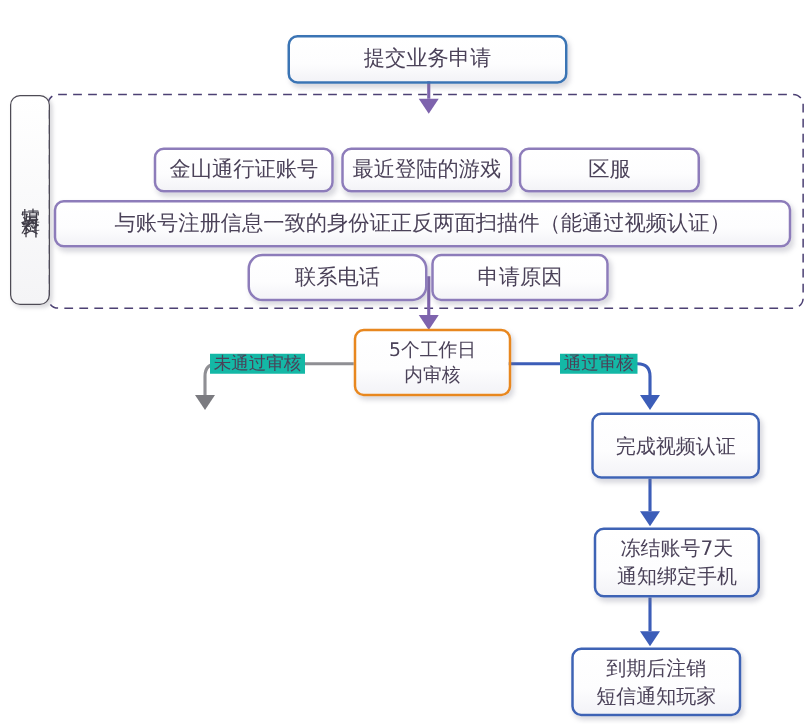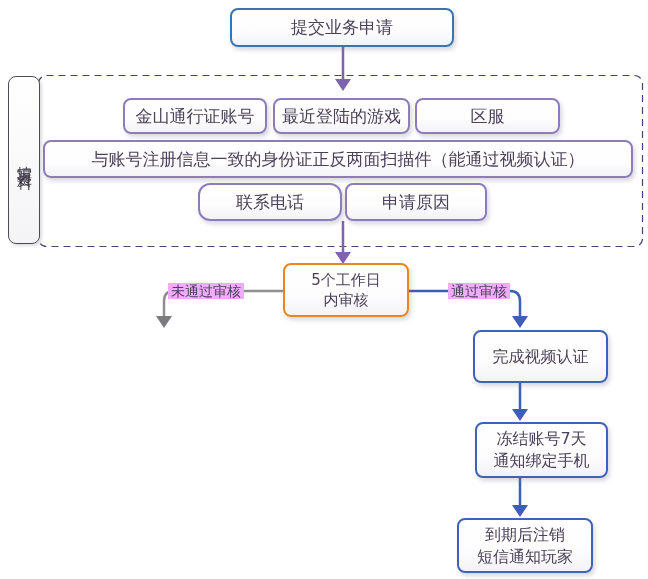--- a/index.html
+++ b/index.html
@@ -15,35 +15,35 @@
   .h-purple{fill:var(--arrow-purple,#7e63ad);stroke:none;}
   .h-gray{fill:#7b7b80;stroke:none;}
   .h-blue{fill:var(--arrow-blue,#3c5db8);stroke:none;}
   .box{
     position:absolute;z-index:3;display:flex;align-items:center;justify-content:center;
     text-align:center;border-radius:8px;white-space:pre-line;line-height:1.35;
     background:linear-gradient(180deg,#ffffff 0%,#fdfdfe 60%,#f3f3f7 100%);
     box-shadow:2px 3px 4px rgba(120,120,140,0.28);
     font-size:17px;box-sizing:border-box;
   }
-  .b-blue  {border:2px solid var(--blue-border,#3a74b4);}
-  .b-purple{border:2px solid var(--purple-border,#8d7cba);}
+  .b-blue  {border:2px solid var(--blue-border,#3a74b4);margin-top:20px;}
+  .b-purple{border:2px solid var(--purple-border,#8d7cba);margin-top:20px;}
   .b-orange{border:2px solid var(--orange-border,#e8871f);font-size:15px;}
   .b-gray  {border:2px solid var(--gray-border,#9a9aa0);font-size:16px;}
   .b-blue2 {border:2px solid var(--blue2-border,#3e63b5);font-size:16px;margin-left:20px;}
   .section-label{
     position:absolute;z-index:3;display:flex;align-items:center;justify-content:center;
     border:1.5px solid var(--section-border,#4e4b55);border-radius:8px;
     background:linear-gradient(180deg,#ffffff,#f4f4f6);
     box-shadow:2px 2px 3px rgba(120,120,130,0.25);
     writing-mode:vertical-rl;text-orientation:upright;letter-spacing:3px;
     font-size:15px;color:#3d3a45;box-sizing:border-box;
   }
   .edge-label{
-    position:absolute;z-index:4;background:#f0abfc;padding:0 3px;
+    position:absolute;z-index:4;background:#14b8a6;padding:0 3px;
     font-size:14px;color:var(--text,#4b4259);line-height:16px;
   }
 </style>
 </head>
 <body>
 
 <div id="stage">
 
   <svg id="connectors" width="648" height="579" viewBox="0 0 648 579">
     <rect x="38.5" y="75.5" width="604" height="171" rx="8" class="dashed-rect"></rect>

